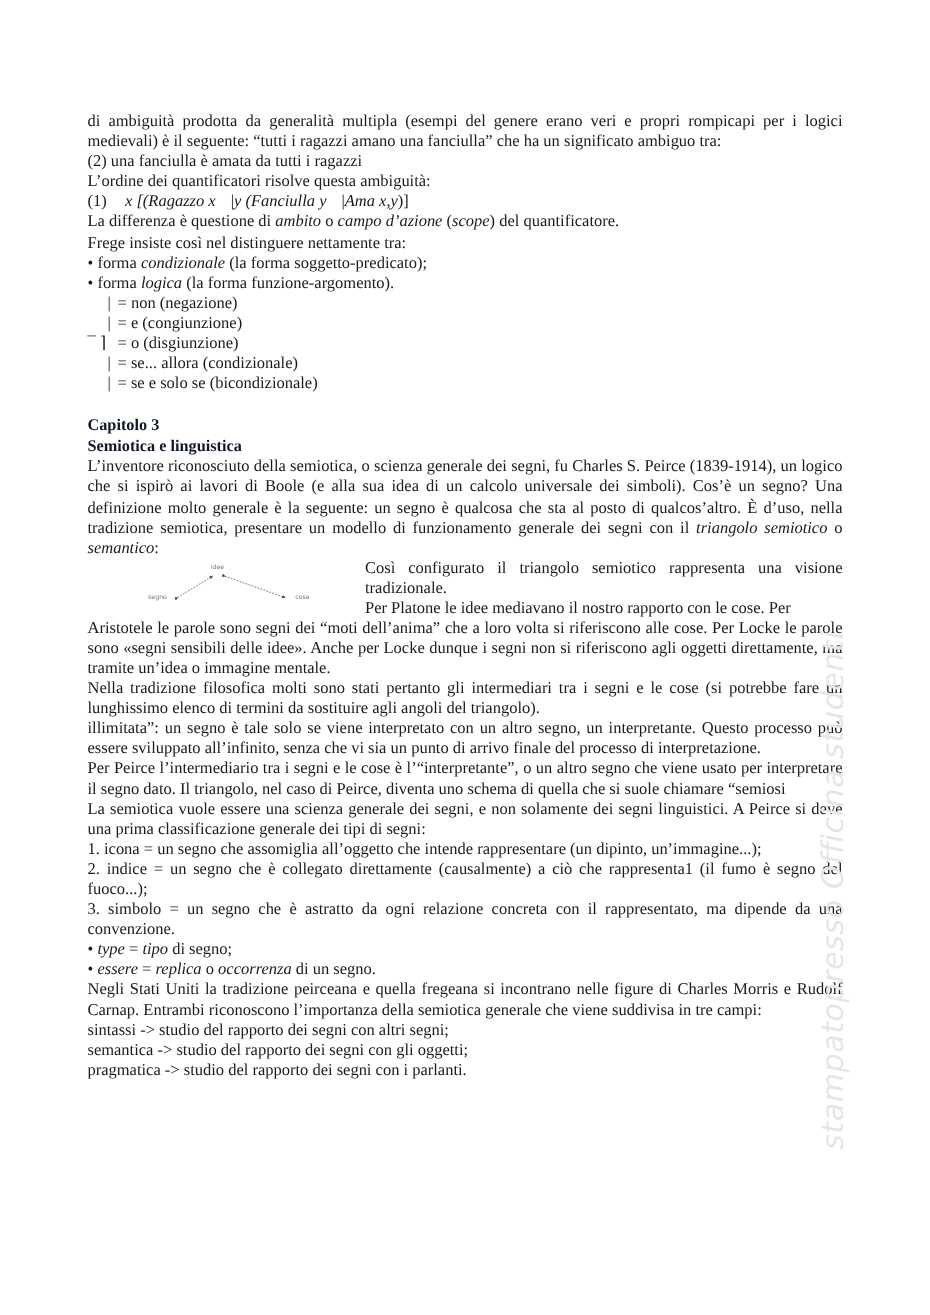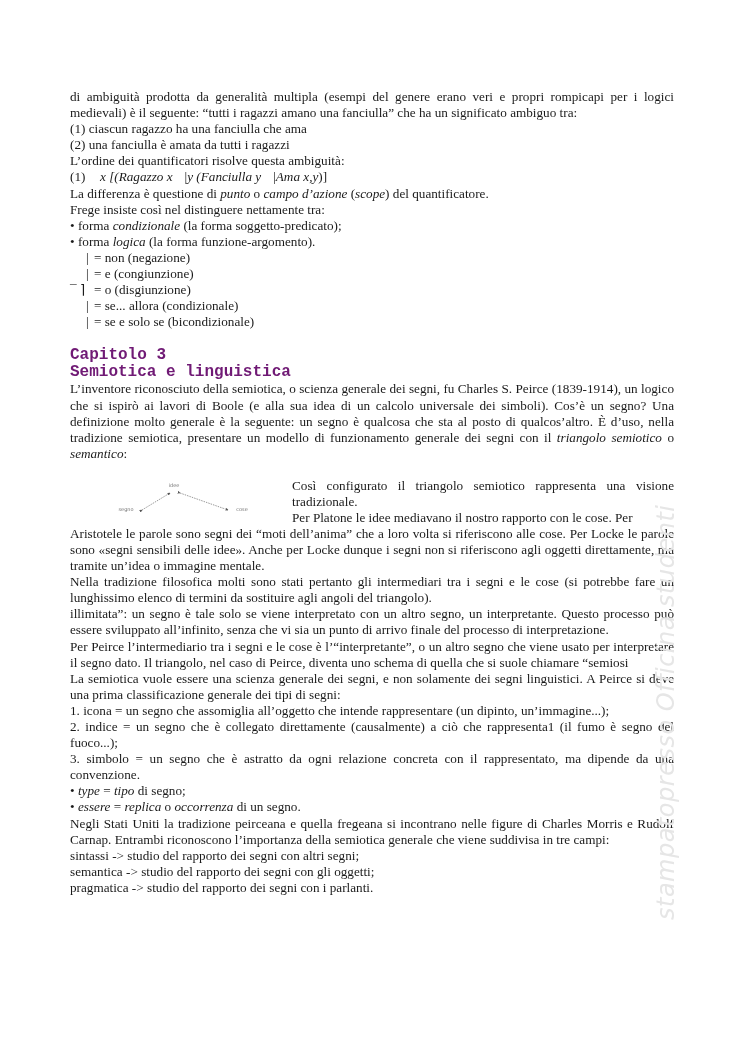--- a/index.html
+++ b/index.html
@@ -11,50 +11,49 @@
     }
     .p { margin: 0; }
     .j { text-align: justify; text-align-last: left; }
     .ind { padding-left: 18px; position: relative; }
     .ind .sym { position: absolute; left: 16px; top: 0; }
     .disj .neg { position: absolute; left: 0; top: 0; }
     .formula .num { display: inline-block; width: 30px; }
     .gap-x { display: inline-block; width: 12px; }
     .gap-xl { display: inline-block; width: 36px; }
     h2 {
-      font-family: Liberation Mono, monospace; font-weight: bold; font-size: 16px;
-      line-height: 17px; margin: 0; color: #701a75;
+      font-family: Liberation Serif, serif; font-weight: bold; font-size: 13px;
+      line-height: 17px; margin: 0; color: #0f172a;
     }
     .chap { margin-top: 17px; }
-    .figure-wrap { position: relative; height: 48px; margin-top: 16px; }
+    .figure-wrap { position: relative; height: 48px; }
     .figure { position: absolute; left: 0; top: 0; width: 210px; height: 48px; }
     .fig-text { position: absolute; left: 222px; top: 0; width: 382px; }
     .fig-label { font-family: "DejaVu Sans", sans-serif; font-size: 5px; fill: #777; }
     .watermark {
       position: absolute; left: 652px; top: 920px; transform-origin: 0 0; transform: rotate(-90deg);
       font-family: "DejaVu Sans", sans-serif; font-style: italic; font-size: 24px; color: #e6e6e6;
       white-space: nowrap; letter-spacing: 0.5px;
     }
     i { font-style: italic; }
   </style>
 </head>
 <body>
 
 <div class="page">
 
   <p class="p j">di ambiguità prodotta da generalità multipla (esempi del genere erano veri e propri rompicapi per i logici medievali) è il seguente: “tutti i ragazzi amano una fanciulla” che ha un significato ambiguo tra:</p>
-  <p class="p">(1) ciascun ragazzo ha una fanciulla che ama</p>
   <p class="p">(2) una fanciulla è amata da tutti i ragazzi</p>
   <p class="p">L’ordine dei quantificatori risolve questa ambiguità:</p>
 
   <p class="p formula">
     <span class="num">(1)</span><i>x [(</i><i>Ragazzo x</i><span class="gap-x"></span><span>|</span><i>y (</i><i>Fanciulla y</i><span class="gap-x"></span><span>|</span><i>Ama x,y</i><span>)]</span>
   </p>
 
-  <p class="p"><span>La differenza è questione di </span><i>punto</i><span> o </span><i>campo d’azione</i><span> (</span><i>scope</i><span>) del quantificatore.</span></p>
+  <p class="p"><span>La differenza è questione di </span><i>ambito</i><span> o </span><i>campo d’azione</i><span> (</span><i>scope</i><span>) del quantificatore.</span></p>
   <p class="p">Frege insiste così nel distinguere nettamente tra:</p>
   <p class="p"><span>• forma </span><i>condizionale</i><span> (la forma soggetto-predicato);</span></p>
   <p class="p"><span>• forma </span><i>logica</i><span> (la forma funzione-argomento).</span></p>
 
   <p class="p ind"><span class="sym">|</span><span style="padding-left:6px">= non (negazione)</span></p>
   <p class="p ind"><span class="sym">|</span><span style="padding-left:6px">= e (congiunzione)</span></p>
   <p class="p ind disj"><span class="neg">¯ ⌉</span><span style="padding-left:6px">= o (disgiunzione)</span></p>
   <p class="p ind"><span class="sym">|</span><span style="padding-left:6px">= se... allora (condizionale)</span></p>
   <p class="p ind"><span class="sym">|</span><span style="padding-left:6px">= se e solo se (bicondizionale)</span></p>
 

